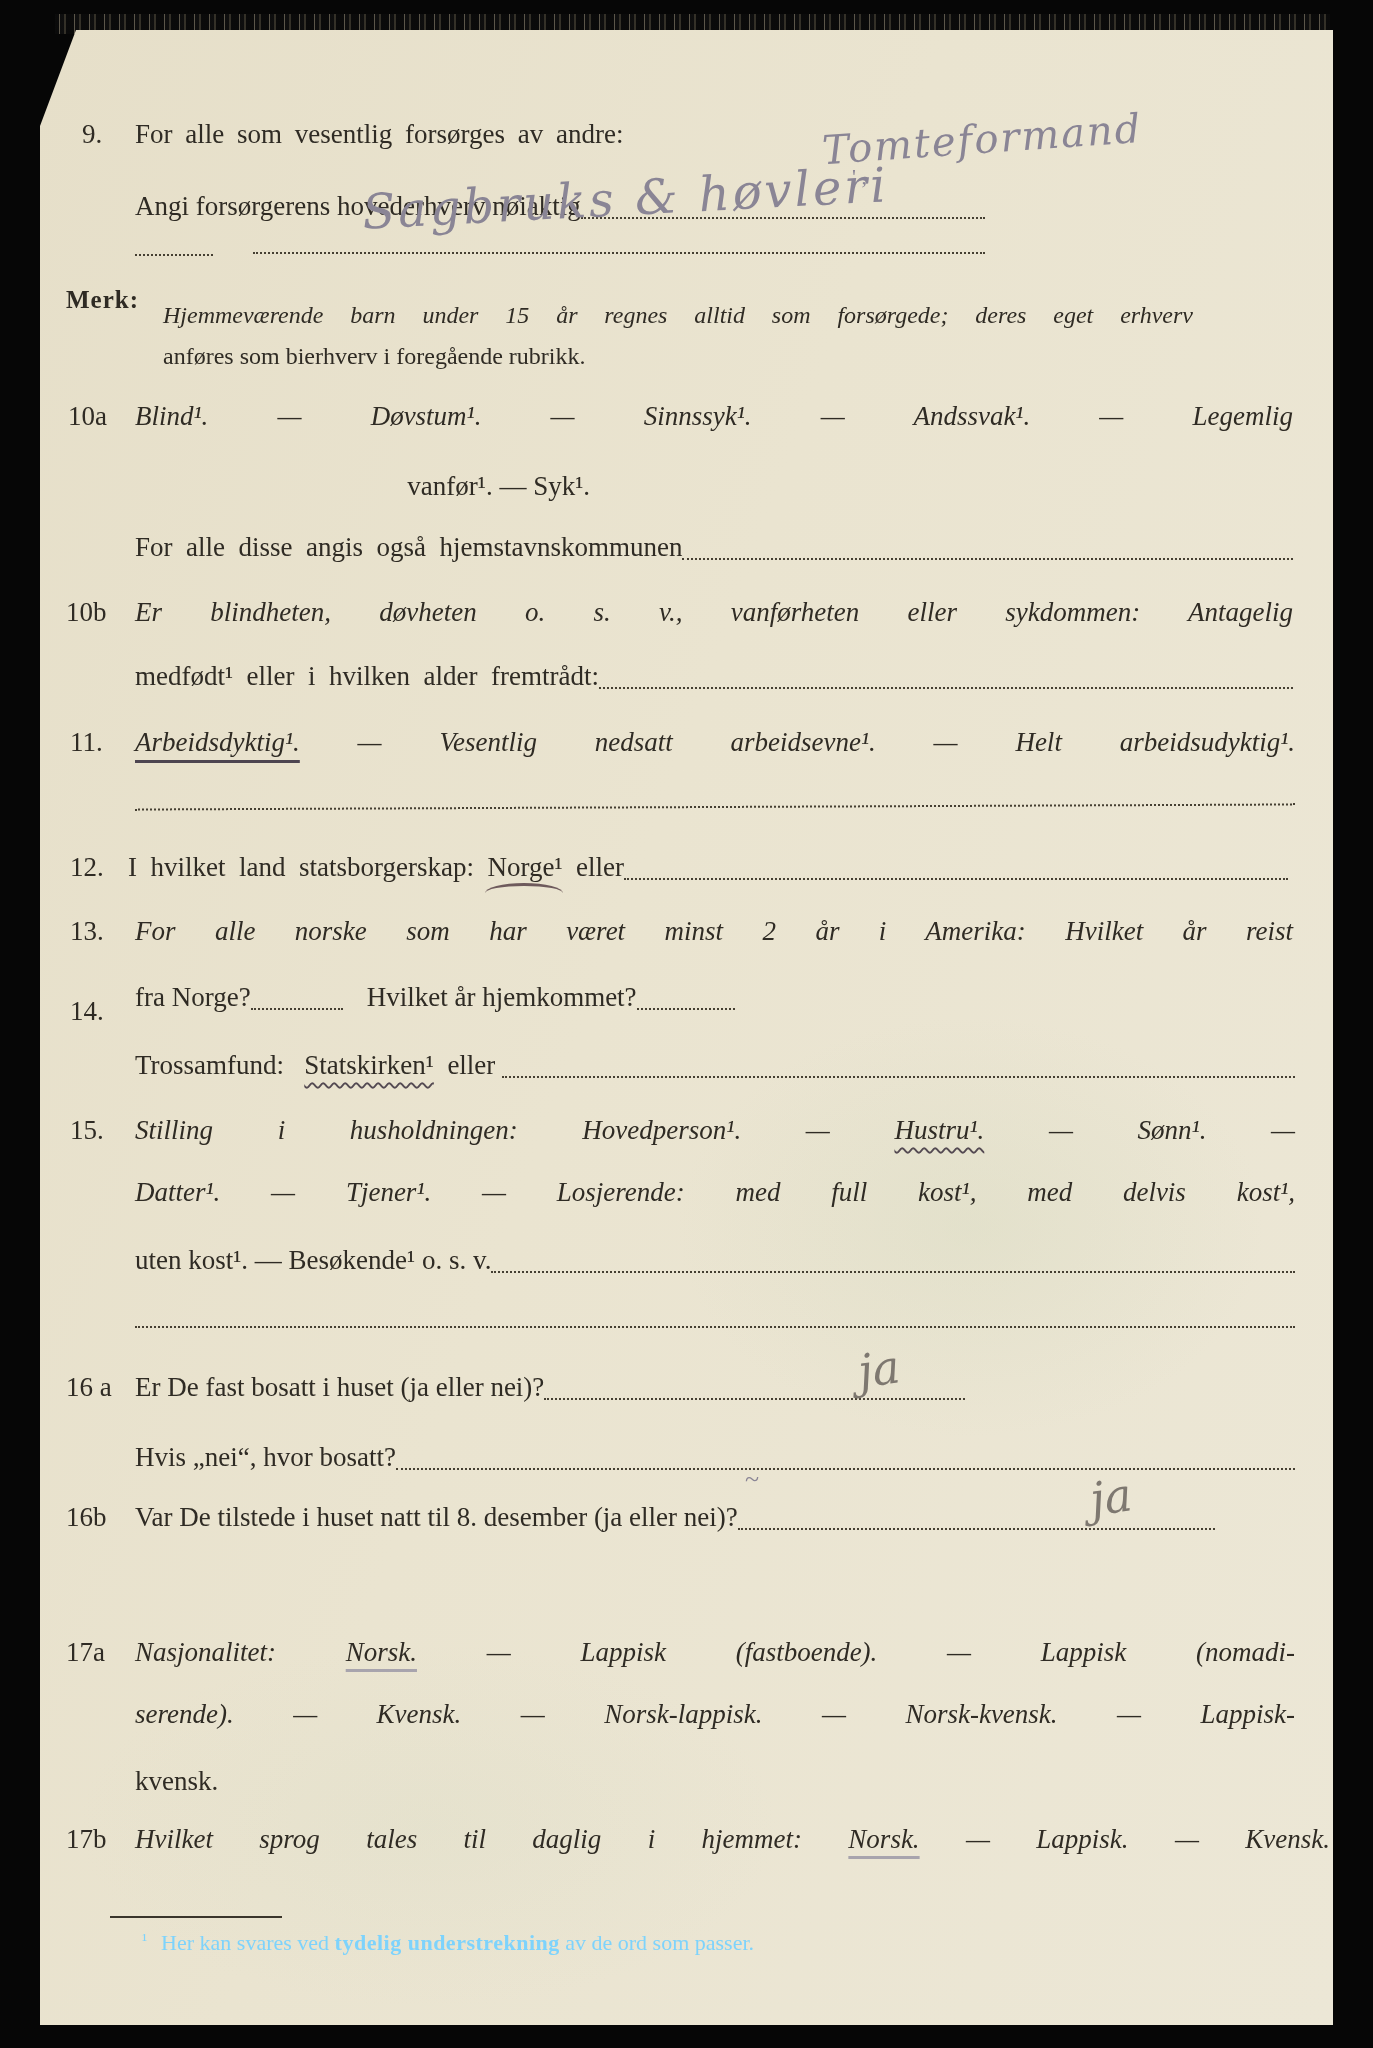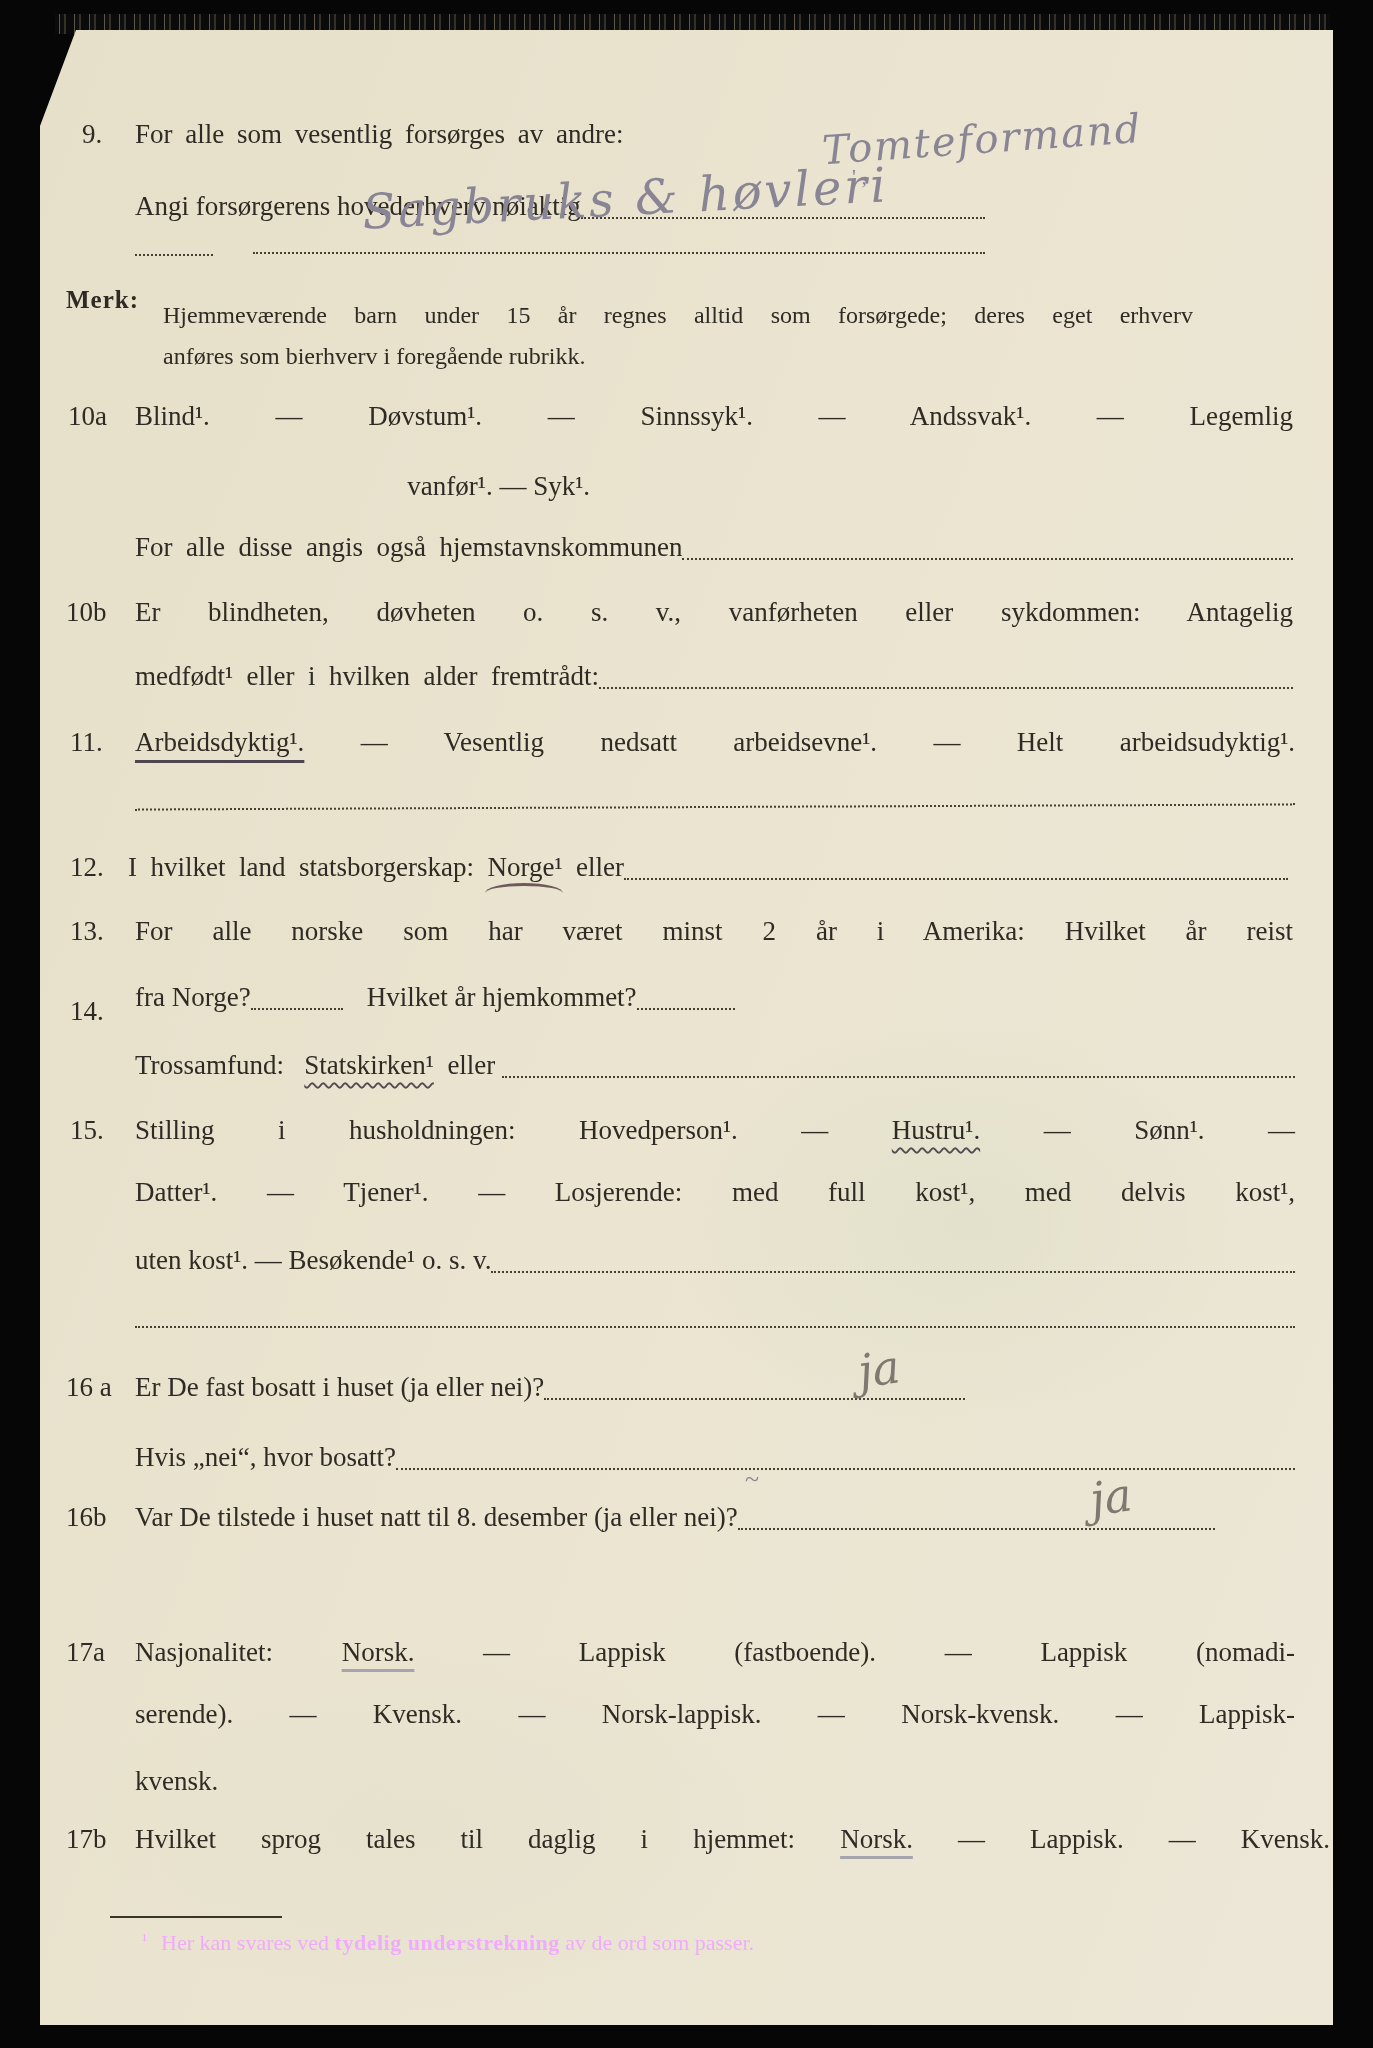--- a/index.html
+++ b/index.html
@@ -9,39 +9,39 @@
       background:repeating-linear-gradient(90deg,#0b0b0b 0 4px,#6a6456 4px 5px,#101010 5px 9px,#3c382e 9px 11px,#0b0b0b 11px 15px);
       opacity:.85;}
   .page{position:absolute;left:40px;top:30px;width:1293px;height:1995px;
       background:
         radial-gradient(ellipse 420px 300px at 72% 60%, rgba(208,214,186,.30), transparent 70%),
         radial-gradient(ellipse 500px 260px at 30% 90%, rgba(215,218,196,.25), transparent 70%),
         linear-gradient(110deg,#e6dfc9 0%, #eae4d0 45%, #ece7d6 100%);
       clip-path:polygon(36px 0, 100% 0, 100% 100%, 0 100%, 0 96px);}
   .line{position:absolute;color:#2f2b24;font-size:27px;line-height:33px;white-space:pre;}
   .qnum{position:absolute;color:#2f2b24;font-size:27px;line-height:33px;}
-  .just{white-space:normal;text-align:justify;text-align-last:justify;word-spacing:2px;}
+  .just{white-space:normal;text-align:justify;text-align-last:justify;word-spacing:2px;font-style:italic;}
   .flexrow{display:flex;align-items:flex-end;}
   .flexrow > span{white-space:pre;}
   .dots{border-bottom:2.4px dotted #453f32;height:6px;margin-bottom:4px;}
   .dots.fill{flex:1 1 auto;}
   .hw{position:absolute;font-style:italic;color:#8a8595;font-family:"DejaVu Serif",serif;
       white-space:pre;}
   .u-dark{text-decoration:underline;text-decoration-thickness:2.6px;text-underline-offset:9px;
       text-decoration-color:#4d4550;}
   .u-wavy{text-decoration:underline wavy;text-decoration-thickness:2px;text-underline-offset:8px;
       text-decoration-color:#544a52;}
   .u-light{text-decoration:underline;text-decoration-thickness:3px;text-underline-offset:8px;
       text-decoration-color:#a8a4ad;margin-top:20px;}
   .arc{position:relative;display:inline-block;}
   .arc::after{content:"";position:absolute;left:-2px;right:0;bottom:-14px;height:12px;
       border-top:3px solid #6e5a5c;border-radius:100% 100% 0 0 / 20px 20px 0 0;}
   .rule{position:absolute;background:#3a352b;}
   .merk-label{font-weight:bold;letter-spacing:1px;}
-  .footnote{font-size:22px;color:#f0abfc;}
+  .footnote{font-size:22px;color:#7dd3fc;}
   .footnote b{letter-spacing:.5px;}
   .pencil-mark{position:absolute;color:#8a8595;font-size:22px;}
 </style>
 </head>
 <body>
 
 <div class="canvas">
   <div class="scan-noise"></div>
   <div class="page"></div>
 

